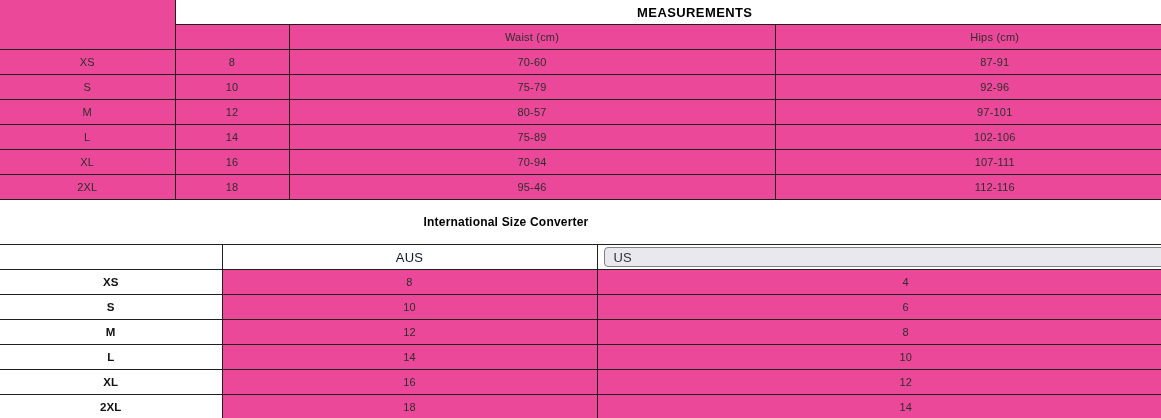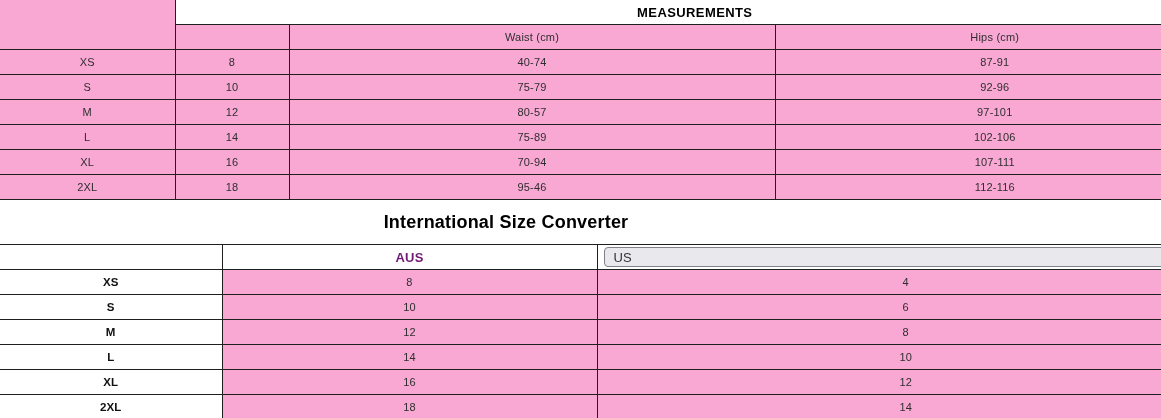--- a/index.html
+++ b/index.html
@@ -25,50 +25,50 @@
     padding: 0;
     height: 24px;
     font-size: 11px;
     letter-spacing: 0.2px;
     color: #2e2e2e;
     text-align: center;
     vertical-align: middle;
     overflow: hidden;
     white-space: nowrap;
   }
-  .gray { background: #f9a8d4; }
+  .gray { background: #ec4899; }
   .bb { border-bottom: 1px solid #1f1f1f; }
   .br { border-right: 1px solid #1f1f1f; }
   .bt { border-top: 1px solid #1f1f1f; }
 
   .meas-title-cell {
     font-weight: bold;
     font-size: 13px;
     color: #000;
     letter-spacing: 0.4px;
     background: #ffffff;
   }
   .bold-label {
     font-weight: bold;
     font-size: 11.5px;
     color: #111;
   }
   .aus-head {
-    font-weight: bold;
+    font-weight: normal;
     font-size: 13px;
-    color: #701a75;
+    color: #0f172a;
   }
   .section-title {
     width: 1012px;
     height: 44px;
     display: flex;
     align-items: center;
     justify-content: center;
     font-weight: bold;
-    font-size: 18px;
+    font-size: 12px;
     color: #000;
     letter-spacing: 0.2px;
   }
   .us-cell { text-align: left; }
   .select-box {
     box-sizing: border-box;
     width: calc(100% - 12px);
     height: 20px;
     margin: 0 6px;
     background: #e9e9ed;
@@ -101,21 +101,21 @@
       <td class="meas-title-cell bb" colspan="3">MEASUREMENTS</td>
     </tr>
     <tr style="height:25px">
       <td class="gray br bb"></td>
       <td class="gray br bb">Waist (cm)</td>
       <td class="gray bb">Hips (cm)</td>
     </tr>
     <tr style="height:25px">
       <td class="gray br bb">XS</td>
       <td class="gray br bb">8</td>
-      <td class="gray br bb">40-74</td>
+      <td class="gray br bb">70-60</td>
       <td class="gray bb">87-91</td>
     </tr>
     <tr style="height:25px">
       <td class="gray br bb">S</td>
       <td class="gray br bb">10</td>
       <td class="gray br bb">75-79</td>
       <td class="gray bb">92-96</td>
     </tr>
     <tr style="height:25px">
       <td class="gray br bb">M</td>

